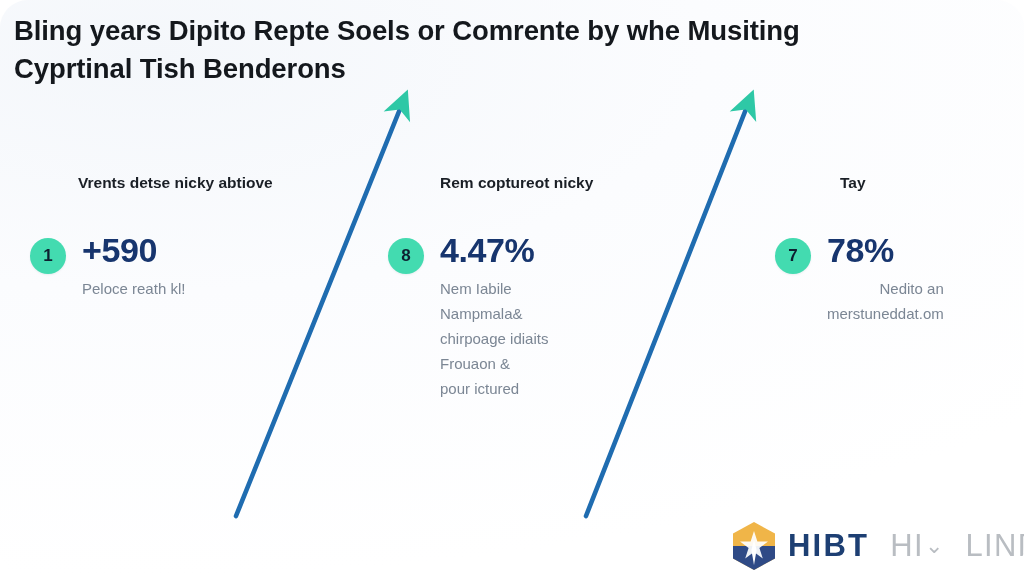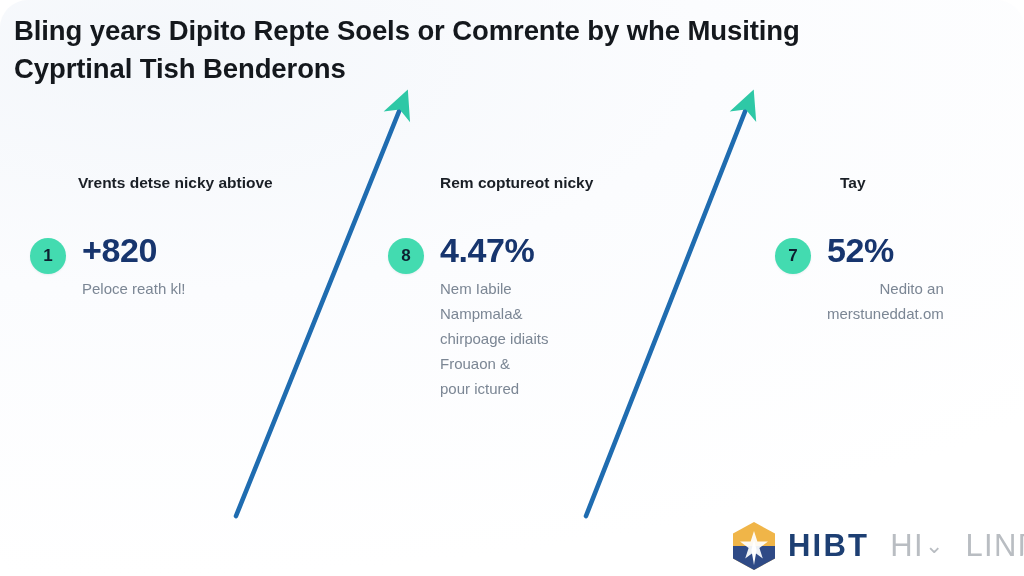--- a/index.html
+++ b/index.html
@@ -178,21 +178,21 @@
   </svg>
 
   <div class="heading">Bling years Dipito Repte Soels or Comrente by whe Musiting
 Cyprtinal Tish Benderons</div>
 
   <div class="metric col1">
     <div class="metric-label">Vrents detse nicky abtiove</div>
     <div class="metric-body">
       <div class="badge">1</div>
       <div class="metric-text">
-        <div class="metric-value">+820</div>
+        <div class="metric-value">+590</div>
         <div class="metric-desc">Peloce reath kl!</div>
       </div>
     </div>
   </div>
 
   <div class="metric col2">
     <div class="metric-label">Rem coptureot nicky</div>
     <div class="metric-body">
       <div class="badge">8</div>
       <div class="metric-text">
@@ -204,21 +204,21 @@
 pour ictured</div>
       </div>
     </div>
   </div>
 
   <div class="metric col3">
     <div class="metric-label">Tay</div>
     <div class="metric-body">
       <div class="badge">7</div>
       <div class="metric-text">
-        <div class="metric-value">52%</div>
+        <div class="metric-value">78%</div>
         <div class="metric-desc">Nedito an
 merstuneddat.om</div>
       </div>
     </div>
   </div>
 
   <div class="brand">
     <svg class="brand-mark" viewBox="0 0 46 50" xmlns="http://www.w3.org/2000/svg">
       <path d="M23 1 L44 12.6 L44 37.4 L23 49 L2 37.4 L2 12.6 Z" fill="#f0b548"></path>
       <path d="M23 25 L44 25 L44 37.4 L23 49 L2 37.4 L2 25 Z" fill="#2f4a86"></path>

